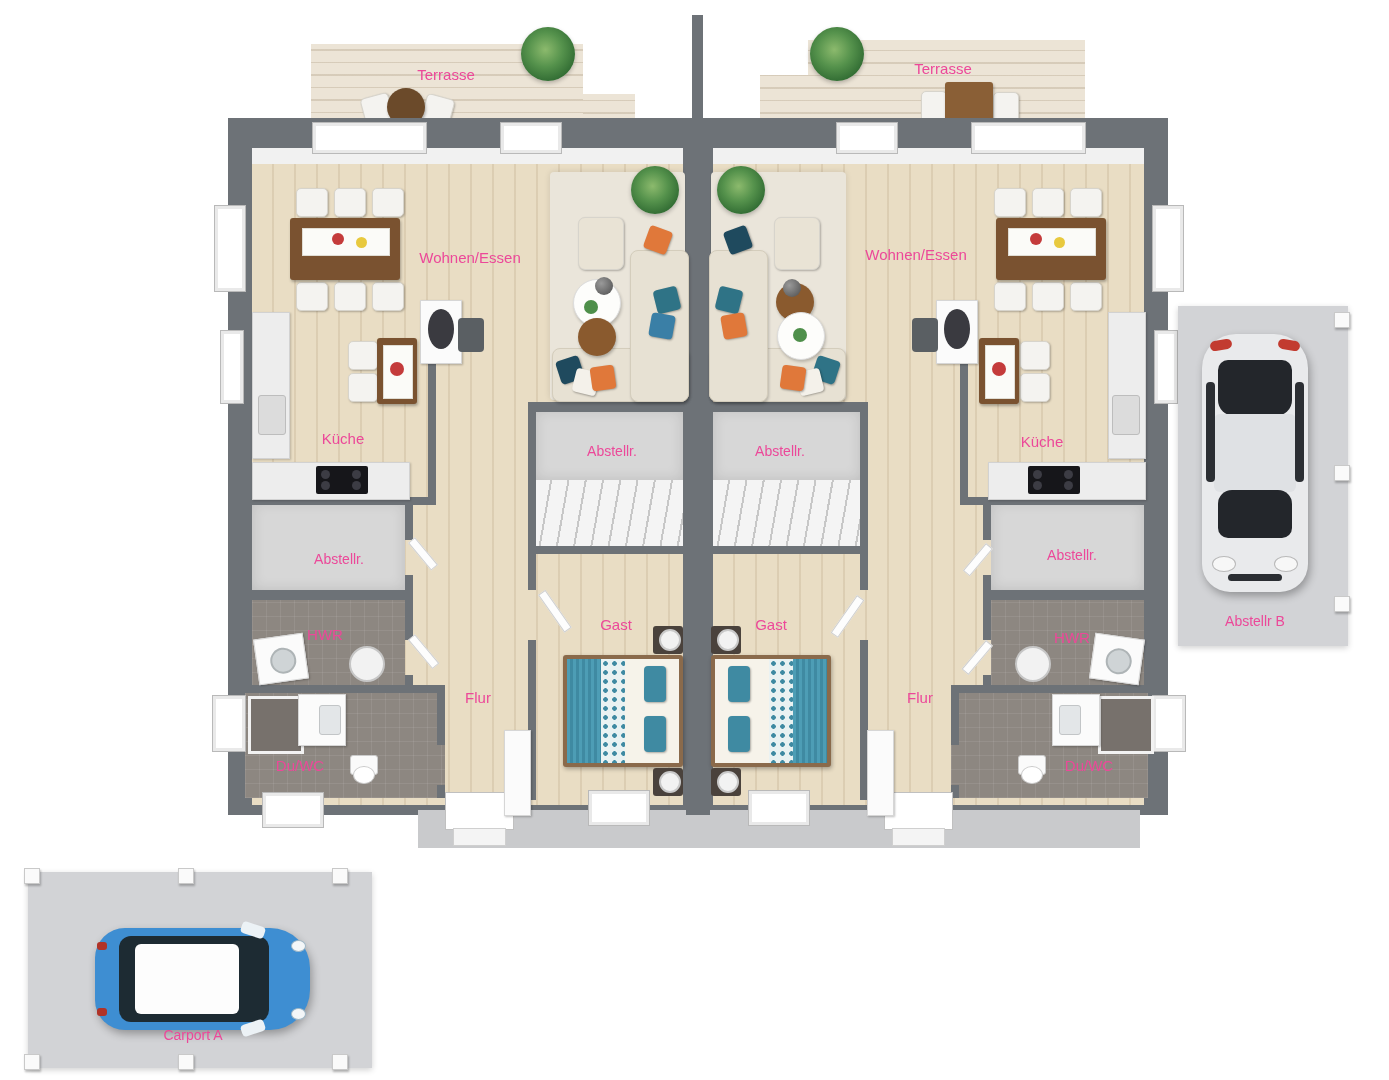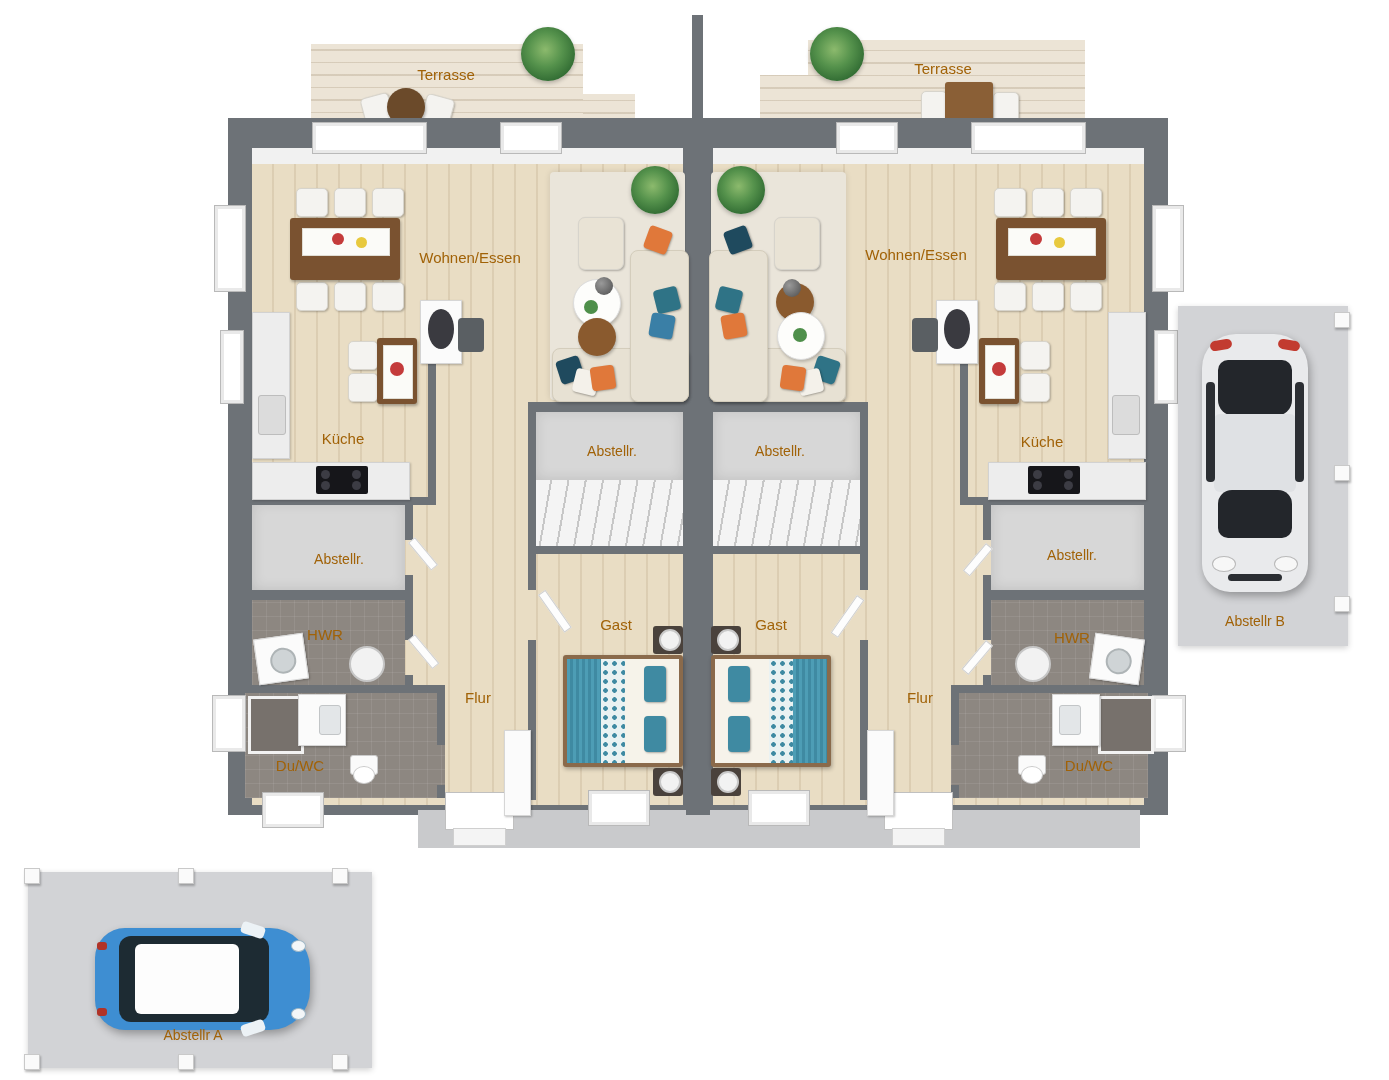--- a/index.html
+++ b/index.html
@@ -40,21 +40,21 @@
   .appliance{position:absolute;background:#fbfbfb;border:1px solid #d6d6d6;box-shadow:1px 1px 2px rgba(0,0,0,.25);}
   .cooktop{position:absolute;background:#16161a;border-radius:2px;}
   .burner{position:absolute;width:9px;height:9px;border-radius:50%;background:#3c3c44;}
   .bedframe{position:absolute;background:#8a6a4b;border-radius:3px;box-shadow:1px 2px 4px rgba(0,0,0,.3);}
   .mattress{position:absolute;background:#f6f3ea;}
   .bedteal{position:absolute;background:repeating-linear-gradient(90deg,#4d9db5 0 3px,#3f8aa2 3px 6px);}
   .bedband{position:absolute;background:#eaf2f2;
            background-image:radial-gradient(circle,#3f8aa2 2px,transparent 2.6px);background-size:9px 9px;}
   .nstand{position:absolute;background:#4a423c;border-radius:3px;}
   .lamp{position:absolute;background:#f2f2f2;border:2px solid #c9c9c9;border-radius:50%;}
-  .lbl{position:absolute;transform:translate(-50%,-50%);font-size:15px;color:#a16207;white-space:nowrap;}
+  .lbl{position:absolute;transform:translate(-50%,-50%);font-size:15px;color:#ec4899;white-space:nowrap;}
   .lbl-sm{font-size:14px;}
 </style>
 </head>
 <body>
 
 <div id="stage">
 
   <div class="deck" style="left:311px;top:44px;width:272px;height:118px;"></div>
   <div class="deck" style="left:583px;top:94px;width:52px;height:68px;"></div>
   <div class="deck" style="left:808px;top:40px;width:277px;height:122px;"></div>
@@ -340,15 +340,15 @@
   <div class="lbl lbl-sm" style="left:1072px;top:555px;">Abstellr.</div>
   <div class="lbl" style="left:325px;top:634px;">HWR</div>
   <div class="lbl" style="left:1072px;top:637px;">HWR</div>
   <div class="lbl" style="left:616px;top:624px;">Gast</div>
   <div class="lbl" style="left:771px;top:624px;">Gast</div>
   <div class="lbl" style="left:478px;top:697px;">Flur</div>
   <div class="lbl" style="left:920px;top:697px;">Flur</div>
   <div class="lbl" style="left:300px;top:765px;">Du/WC</div>
   <div class="lbl" style="left:1089px;top:765px;">Du/WC</div>
   <div class="lbl lbl-sm" style="left:1255px;top:621px;">Abstellr B</div>
-  <div class="lbl lbl-sm" style="left:193px;top:1035px;">Abstellr A</div>
+  <div class="lbl lbl-sm" style="left:193px;top:1035px;">Carport A</div>
 
 </div>
 
 </body></html>

